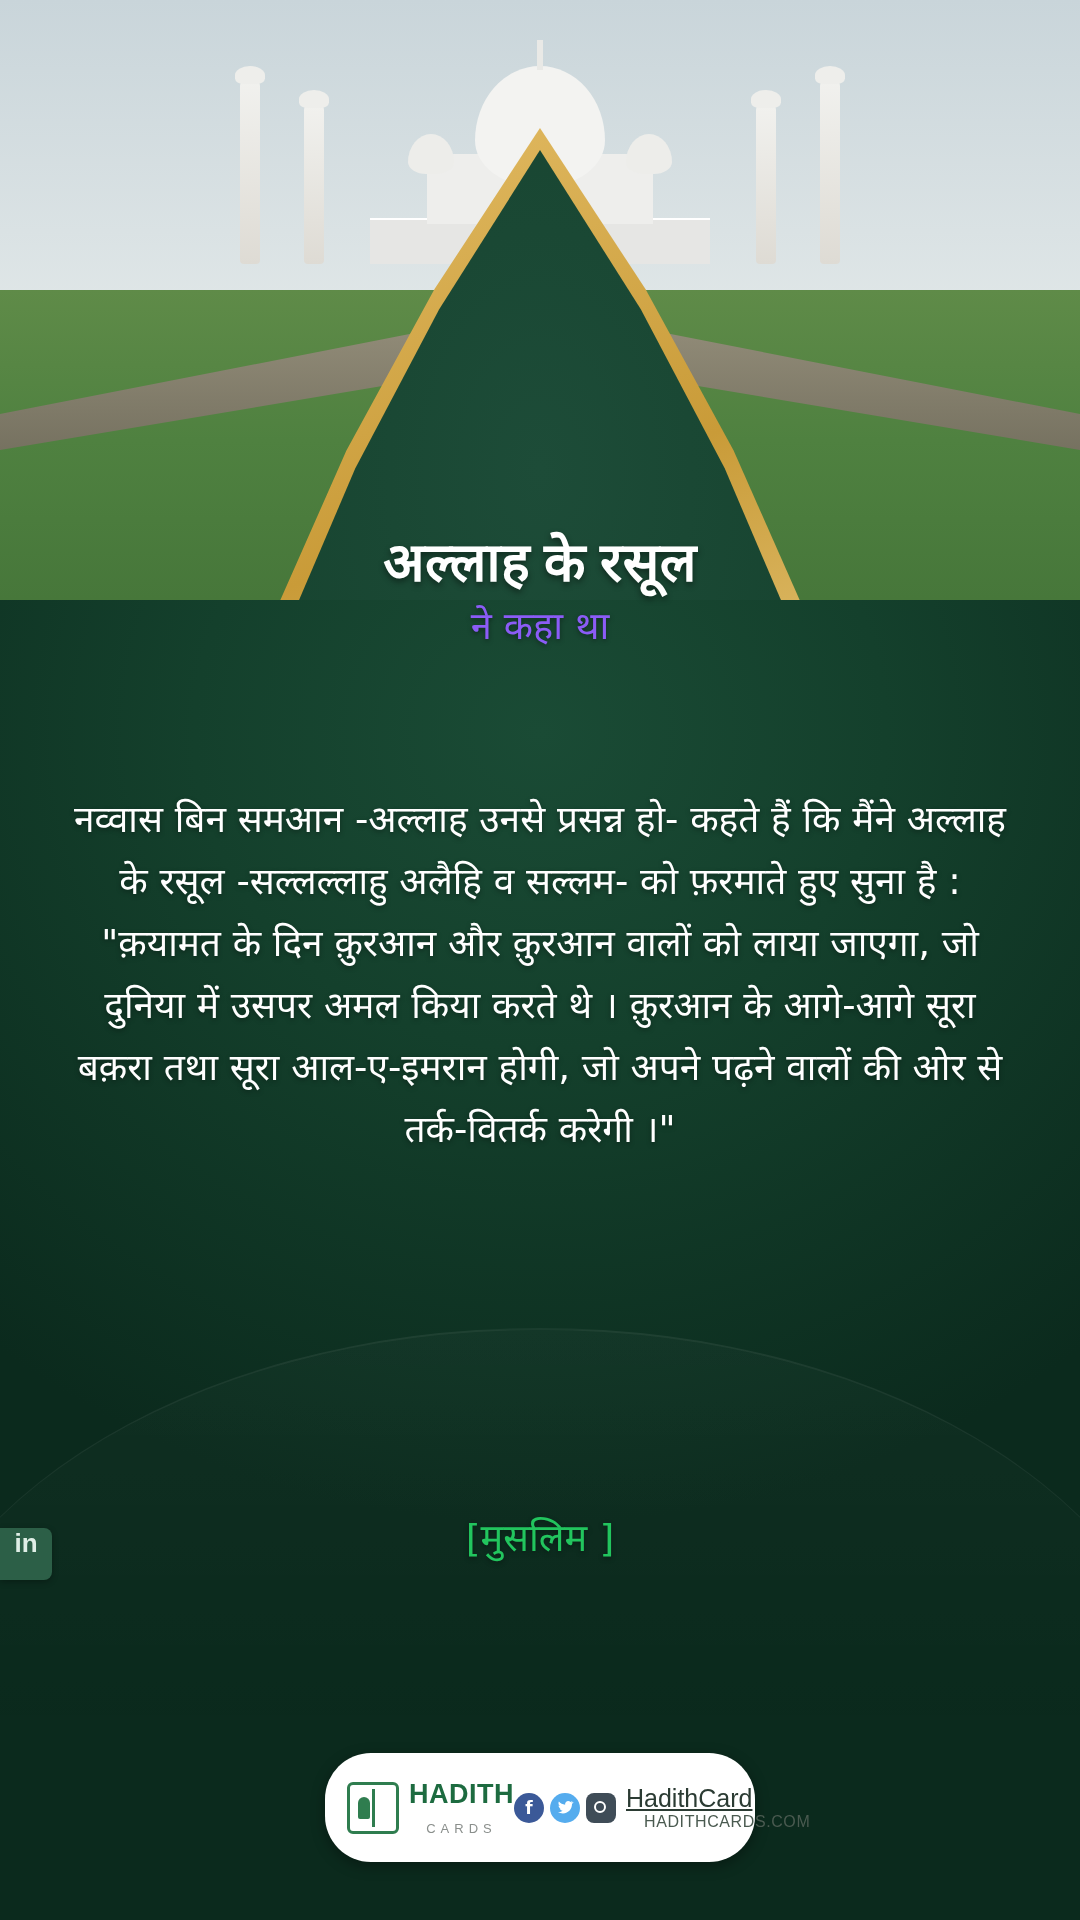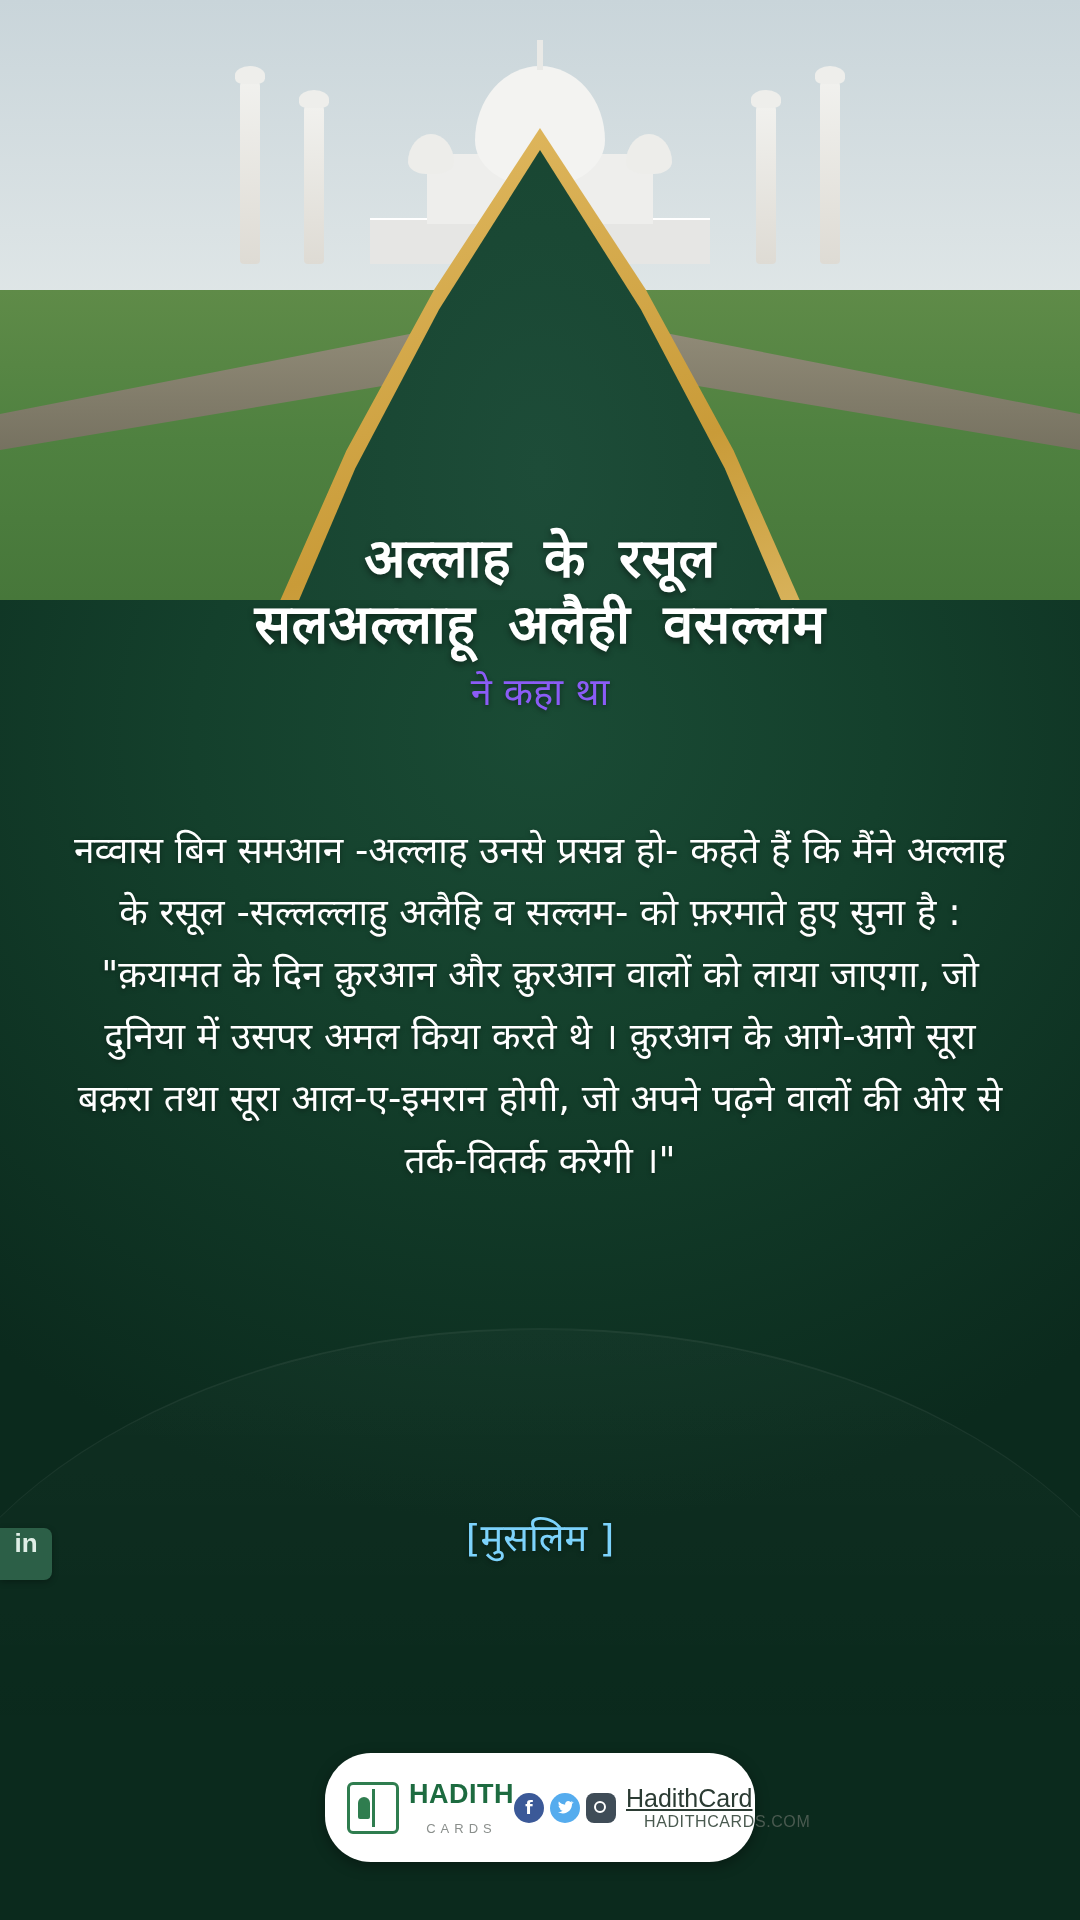--- a/index.html
+++ b/index.html
@@ -198,53 +198,53 @@
   }
   .heading {
     position: absolute;
     left: 90px;
     top: 530px;
     width: 900px;
     text-align: center;
     color: #ffffff;
   }
   .heading .l1, .heading .l2 {
-    font-family: Liberation Mono, monospace;
+    font-family: Liberation Serif, serif;
     font-weight: bold;
     font-size: 54px;
     line-height: 66px;
     text-shadow: 0 3px 6px rgba(0,0,0,.45);
     letter-spacing: .5px;
   }
   .heading .l3 {
     font-family: "DejaVu Sans", sans-serif;
     font-size: 38px;
     line-height: 60px;
     color: #8b5cf6;
     text-shadow: 0 2px 5px rgba(0,0,0,.4);
   }
   .body-text {
     position: absolute;
     left: 70px;
-    top: 820px;
+    top: 789px;
     width: 940px;
     text-align: center;
     color: #ffffff;
     font-family: "DejaVu Sans", sans-serif;
     font-size: 37px;
     line-height: 62px;
     text-shadow: 0 2px 5px rgba(0,0,0,.35);
   }
   .source {
     position: absolute;
     left: 70px;
     top: 1510px;
     width: 940px;
     text-align: center;
-    color: #7dd3fc;
+    color: #22c55e;
     font-family: "DejaVu Sans", sans-serif;
     font-size: 38px;
     text-shadow: 0 2px 5px rgba(0,0,0,.35);
   }
 
   
   .li-tab {
     position: absolute;
     left: 0;
     top: 1528px;
@@ -416,21 +416,20 @@
   <div class="arch-gold"></div>
   <div class="arch-dark"></div>
   <div class="green-body">
     <div class="swoosh"></div>
   </div>
 
   <div class="content">
 
     <div class="heading">
       <div class="l1">अल्लाह के रसूल</div>
-      <div class="l2">सलअल्लाहू अलैही वसल्लम</div>
       <div class="l3">ने कहा था</div>
     </div>
 
     <div class="body-text">नव्वास बिन समआन -अल्लाह उनसे प्रसन्न हो- कहते हैं कि मैंने अल्लाह के रसूल -सल्लल्लाहु अलैहि व सल्लम- को फ़रमाते हुए सुना है : "क़यामत के दिन क़ुरआन और क़ुरआन वालों को लाया जाएगा, जो दुनिया में उसपर अमल किया करते थे । क़ुरआन के आगे-आगे सूरा बक़रा तथा सूरा आल-ए-इमरान होगी, जो अपने पढ़ने वालों की ओर से तर्क-वितर्क करेगी ।"</div>
 
     <div class="source">[मुसलिम ]</div>
 
     <div class="li-tab">
       <span>in</span>
     </div>

